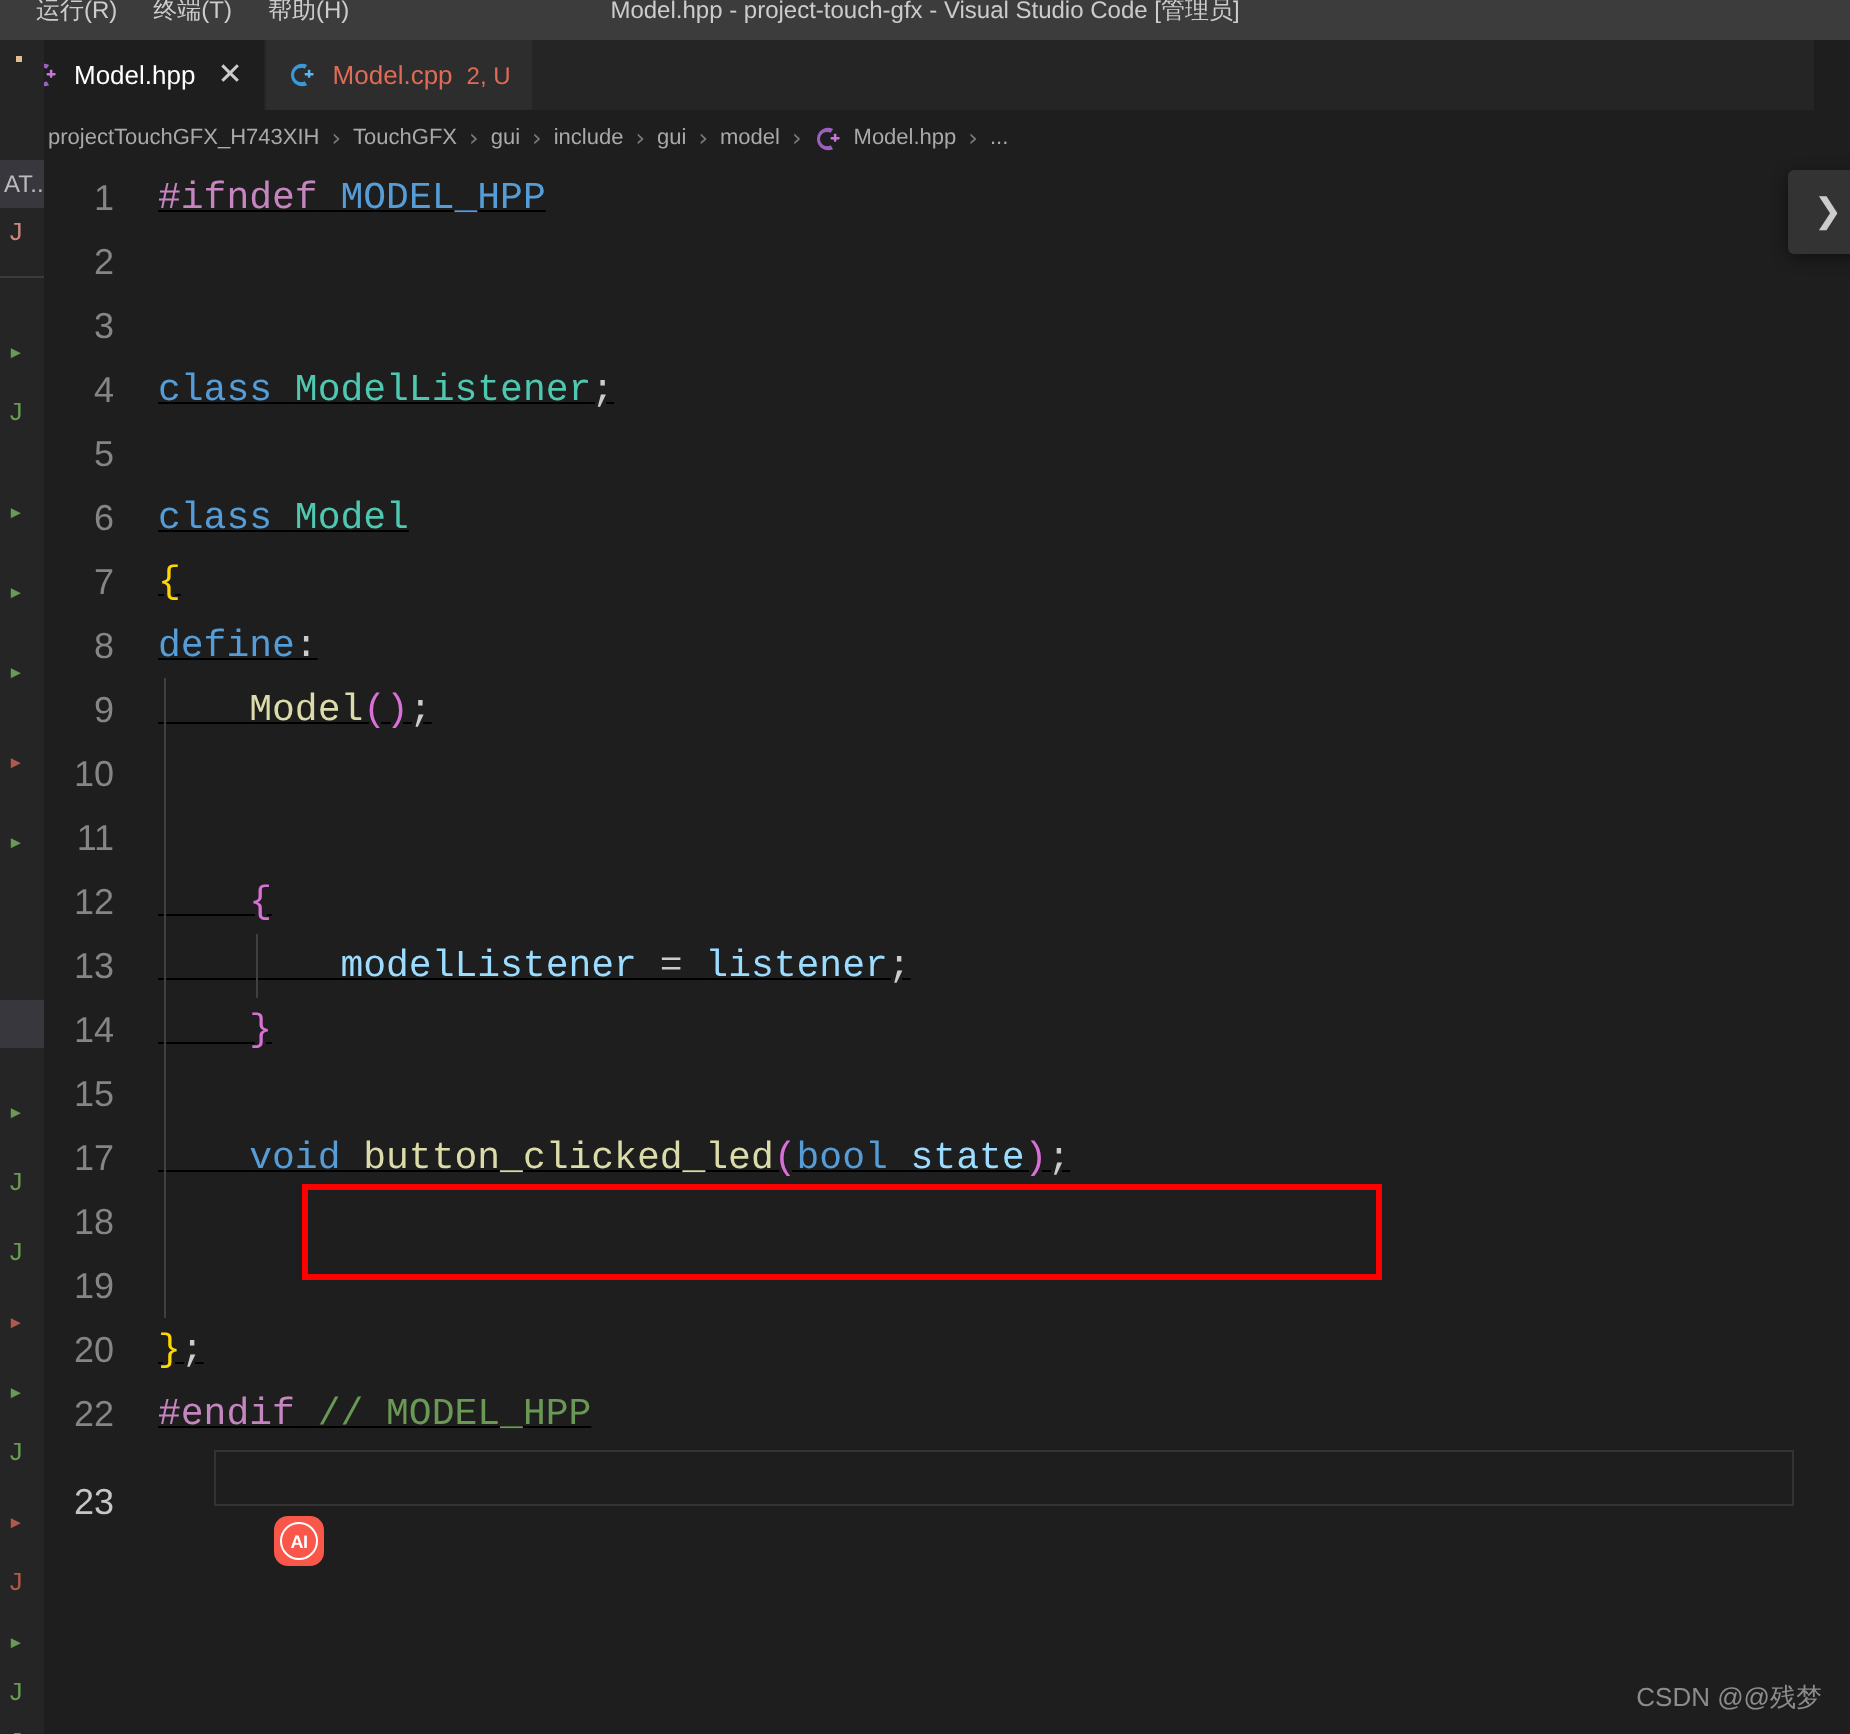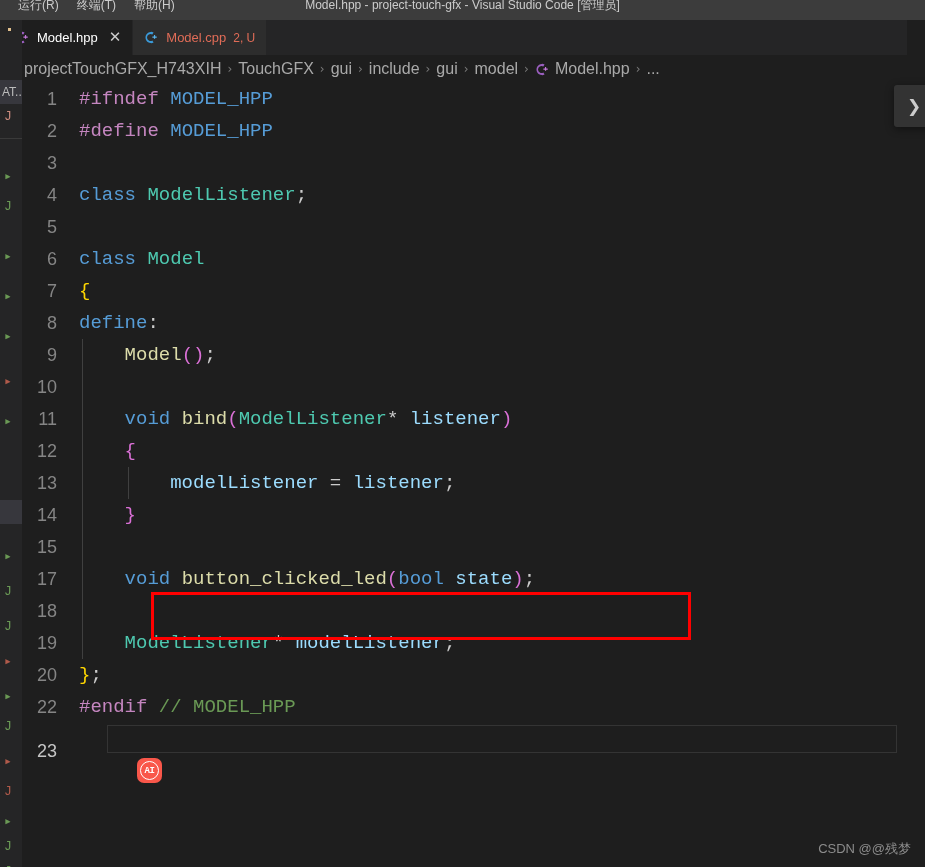--- a/index.html
+++ b/index.html
@@ -168,21 +168,21 @@
     top: 35px; left: 0;
     width: 903px;
     height: 28px;
     display: flex;
     align-items: center;
     padding-left: 20px;
     background: #1e1e1e;
     gap: 0px;
   }
   .bc-item {
-    font-size: 16px;
+    font-size: 11px;
     color: #a9a9a9;
     white-space: nowrap;
     cursor: pointer;
   }
   .bc-sep {
     font-size: 12px;
     color: #7a7a7a;
     padding: 0 6px;
     font-family: "DejaVu Sans", sans-serif;
   }
@@ -217,20 +217,21 @@
     font-size: 18px;
     flex: 0 0 75px;
     font-family: "Liberation Sans", sans-serif;
     user-select: none;
   }
   .ln.current { color: #c6c6c6; margin-top: 24px; }
   .code-text {
     white-space: pre;
     flex: 1 1 auto;
     position: relative;
+    text-decoration: underline;
   }
 
   
   .iguide {
     position: absolute;
     width: 1px;
     background: #404040;
     top: 0;
     height: 32px;
   }
@@ -283,21 +284,21 @@
     width: 19px;
     height: 19px;
     border-radius: 50%;
     border: 1.6px solid #ffffff;
     display: flex;
     align-items: center;
     justify-content: center;
     color: #ffffff;
     font-size: 9px;
     font-weight: bold;
-    font-family: Liberation Mono, monospace;
+    font-family: Liberation Sans, sans-serif;
     letter-spacing: -0.3px;
   }
 
   
   .right-panel {
     position: absolute;
     top: 85px;
     left: 894px;
     width: 40px;
     height: 42px;
@@ -423,21 +424,20 @@
         <span class="bc-item">...</span>
       </div>
 
     <div class="code-area" id="code-area">
         <div class="code-row">
           <div class="ln">1</div>
           <div class="code-text"><span class="t-pre">#ifndef</span><span class="t-punct"> </span><span class="t-macro">MODEL_HPP</span></div>
         </div>
         <div class="code-row">
           <div class="ln">2</div>
-          <div class="code-text"><span class="t-pre">#define</span><span class="t-punct"> </span><span class="t-macro">MODEL_HPP</span></div>
         </div>
         <div class="code-row">
           <div class="ln">3</div>
           <div class="code-text"></div>
         </div>
         <div class="code-row">
           <div class="ln">4</div>
           <div class="code-text"><span class="t-kw">class</span><span class="t-punct"> </span><span class="t-type">ModelListener</span><span class="t-punct">;</span></div>
         </div>
         <div class="code-row">
@@ -461,21 +461,20 @@
           <div class="code-text"><span class="t-punct">    </span><span class="t-fn">Model</span><span class="t-br2">(</span><span class="t-br2">)</span><span class="t-punct">;</span></div>
           <div class="iguide" style="left: 78px;"></div>
         </div>
         <div class="code-row">
           <div class="ln">10</div>
           <div class="code-text"></div>
           <div class="iguide" style="left: 78px;"></div>
         </div>
         <div class="code-row">
           <div class="ln">11</div>
-          <div class="code-text"><span class="t-punct">    </span><span class="t-kw">void</span><span class="t-punct"> </span><span class="t-fn">bind</span><span class="t-br2">(</span><span class="t-type">ModelListener</span><span class="t-punct">* </span><span class="t-var">listener</span><span class="t-br2">)</span></div>
           <div class="iguide" style="left: 78px;"></div>
         </div>
         <div class="code-row">
           <div class="ln">12</div>
           <div class="code-text"><span class="t-punct">    </span><span class="t-br2">{</span></div>
           <div class="iguide" style="left: 78px;"></div>
         </div>
         <div class="code-row">
           <div class="ln">13</div>
           <div class="code-text"><span class="t-punct">        </span><span class="t-var">modelListener</span><span class="t-punct"> = </span><span class="t-var">listener</span><span class="t-punct">;</span></div>
@@ -496,21 +495,20 @@
           <div class="ln">17</div>
           <div class="code-text"><span class="t-punct">    </span><span class="t-kw">void</span><span class="t-punct"> </span><span class="t-fn">button_clicked_led</span><span class="t-br2">(</span><span class="t-kw">bool</span><span class="t-punct"> </span><span class="t-var">state</span><span class="t-br2">)</span><span class="t-punct">;</span></div>
           <div class="iguide" style="left: 78px;"></div>
         </div>
         <div class="code-row">
           <div class="ln">18</div>
           <div class="iguide" style="left: 78px;"></div>
         </div>
         <div class="code-row">
           <div class="ln">19</div>
-          <div class="code-text"><span class="t-punct">    </span><span class="t-type">ModelListener</span><span class="t-punct">* </span><span class="t-var">modelListener</span><span class="t-punct">;</span></div>
           <div class="iguide" style="left: 78px;"></div>
         </div>
         <div class="code-row">
           <div class="ln">20</div>
           <div class="code-text"><span class="t-br1">}</span><span class="t-punct">;</span></div>
         </div>
         <div class="code-row">
           <div class="ln">22</div>
           <div class="code-text"><span class="t-pre">#endif</span><span class="t-punct"> </span><span class="t-cmt">// MODEL_HPP</span></div>
         </div>

